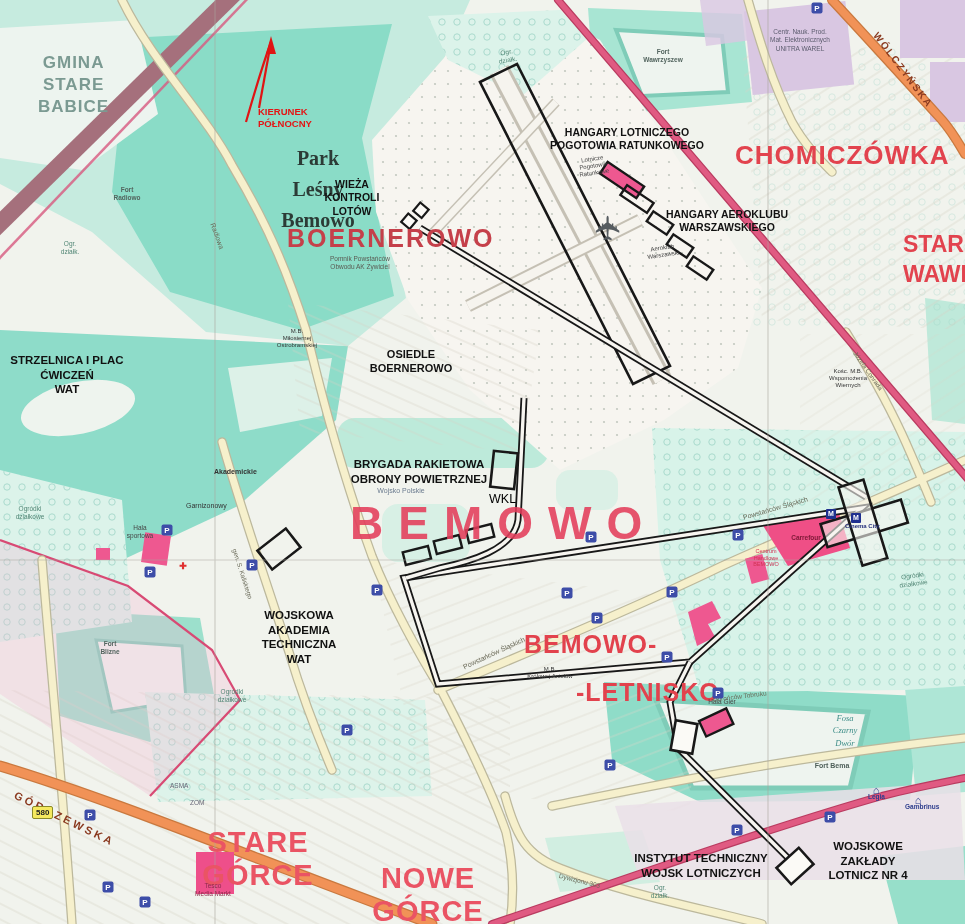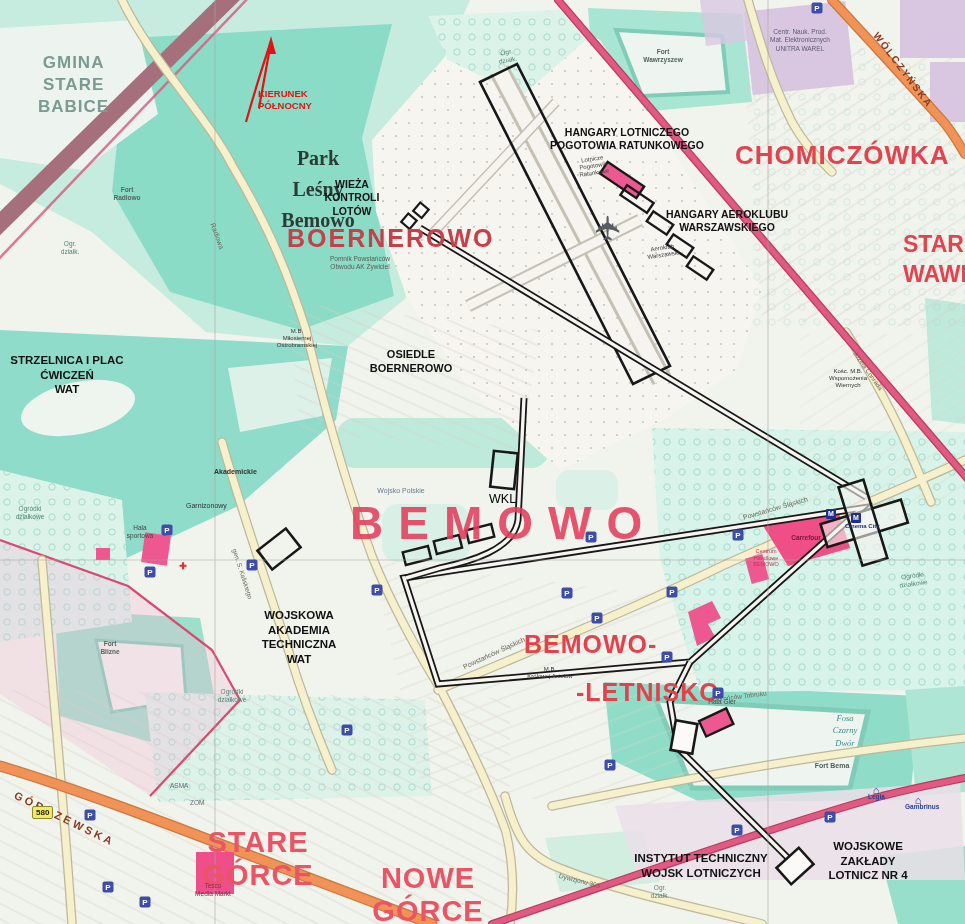--- a/index.html
+++ b/index.html
@@ -213,21 +213,21 @@
     <polygon points="266,54 271,36 276,54" fill="#e01414" stroke="none"></polygon>
   </g>
 
   <g stroke="#a8a49c" stroke-width="1.2" opacity="0.5">
     <line x1="215" y1="0" x2="215" y2="924"></line>
     <line x1="768" y1="0" x2="768" y2="924"></line>
     <line x1="0" y1="560" x2="965" y2="560"></line>
   </g>
 </svg>
 
-<div class="lbl" style="left:258px;top:88px;font-size:9.5px;font-weight:bold;color:#e31515;">KIERUNEK
+<div class="lbl" style="left:258px;top:106px;font-size:9.5px;font-weight:bold;color:#e31515;">KIERUNEK
 PÓŁNOCNY</div>
 
 <div class="lbl" style="left:38px;top:52px;font-size:17px;font-weight:bold;letter-spacing:1px;color:#7b9a92;text-align:center;">GMINA
 STARE
 BABICE</div>
 
 <div class="lbl ctr serif" style="left:278px;top:143px;font-size:20px;font-weight:bold;line-height:1.55;color:#2c3b36;transform:translateX(-50%);margin-left:40px;">Park
 Leśny
 Bemowo</div>
 
@@ -259,20 +259,22 @@
 <div class="lbl ctr" style="left:727px;top:208px;font-size:10.5px;font-weight:bold;transform:translateX(-50%);color:#111;">HANGARY AEROKLUBU
 WARSZAWSKIEGO</div>
 
 <div class="lbl ctr" style="left:67px;top:353px;font-size:11.5px;font-weight:bold;transform:translateX(-50%);color:#111;">STRZELNICA I PLAC
 ĆWICZEŃ
 WAT</div>
 
 <div class="lbl ctr" style="left:411px;top:347px;font-size:11px;font-weight:bold;transform:translateX(-50%);color:#111;">OSIEDLE
 BOERNEROWO</div>
 
+<div class="lbl ctr" style="left:419px;top:457px;font-size:11.5px;font-weight:bold;transform:translateX(-50%);color:#111;">BRYGADA RAKIETOWA
+OBRONY POWIETRZNEJ</div>
 <div class="lbl ctr" style="left:401px;top:487px;font-size:7px;color:#6b7b8f;transform:translateX(-50%);">Wojsko Polskie</div>
 
 <div class="lbl" style="left:489px;top:491px;font-size:12.5px;font-weight:normal;color:#000000;">WKL</div>
 
 <div class="lbl ctr" style="left:299px;top:566px;font-size:11.5px;font-weight:bold;transform:translateX(-50%);color:#111;margin-top:42px;">WOJSKOWA
 AKADEMIA
 TECHNICZNA
 WAT</div>
 
 <div class="lbl ctr" style="left:701px;top:851px;font-size:11.5px;font-weight:bold;transform:translateX(-50%);color:#111;">INSTYTUT TECHNICZNY

